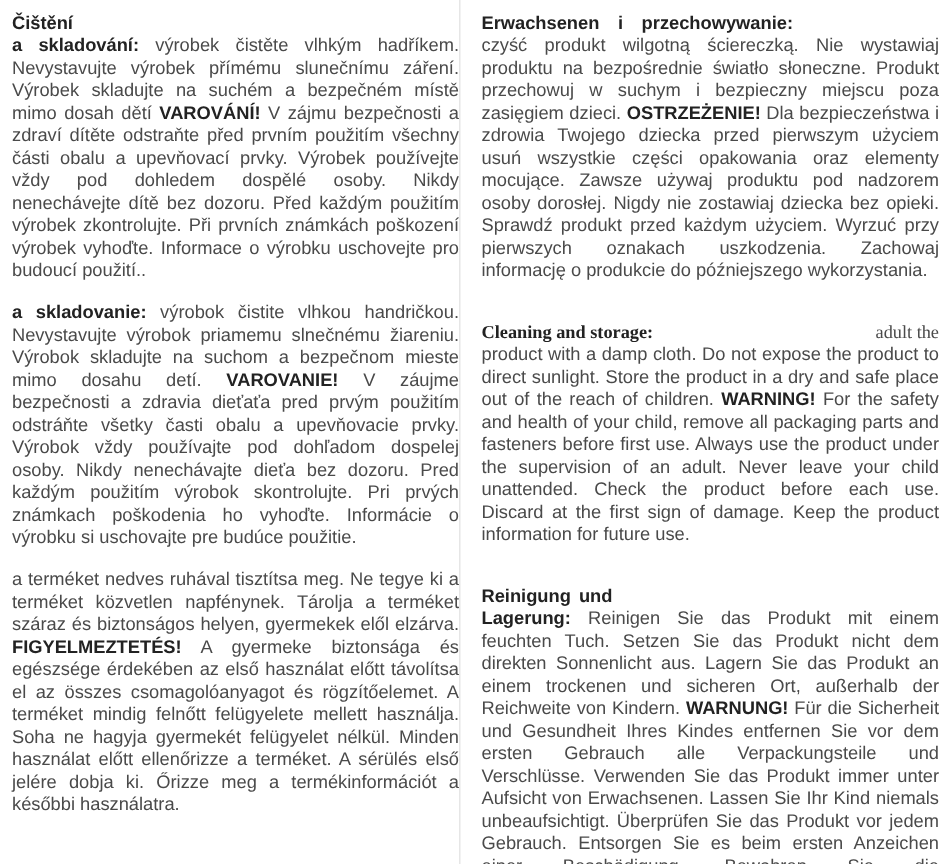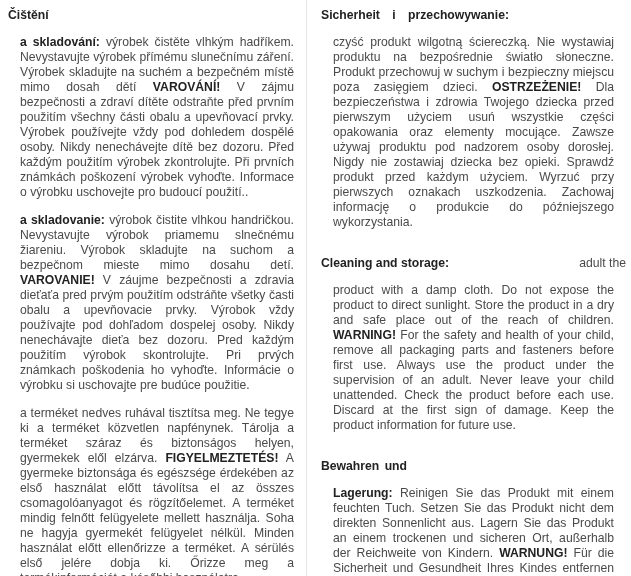--- a/index.html
+++ b/index.html
@@ -39,30 +39,31 @@
   .col-right { left: 321px; width: 305px; }
 
   .col-left  .section { margin-bottom: 13px; }
   .col-right .section { margin-bottom: 26px; }
 
   .heading {
     font-weight: 700;
     color: #222222;
   }
   .body {
-    margin: 12px;
+    margin: 0;
     text-align: justify;
   }
   .b {
     font-weight: 700;
     color: #222222;
   }
   .split-line {
     display: flex;
     justify-content: space-between;
+    font-family: Liberation Serif, serif;
   }
   
   [data-name="section-polish"]    .heading { word-spacing: 9px; }
   [data-name="section-hungarian"] .heading { word-spacing: 4px; }
   [data-name="section-german"]    .heading { word-spacing: 2px; }
 </style>
 </head>
 <body>
 
 <div class="page" data-name="document-page">
@@ -74,28 +75,28 @@
       </div>
       <div class="section" data-name="section-slovak">
         <p class="body" data-name="section-body"><span class="b" data-name="text-run-bold">a skladovanie:</span><span data-name="text-run"> výrobok čistite vlhkou handričkou. Nevystavujte výrobok priamemu slnečnému žiareniu. Výrobok skladujte na suchom a bezpečnom mieste mimo dosahu detí. </span><span class="b" data-name="text-run-bold">VAROVANIE!</span><span data-name="text-run"> V záujme bezpečnosti a zdravia dieťaťa pred prvým použitím odstráňte všetky časti obalu a upevňovacie prvky. Výrobok vždy používajte pod dohľadom dospelej osoby. Nikdy nenechávajte dieťa bez dozoru. Pred každým použitím výrobok skontrolujte. Pri prvých známkach poškodenia ho vyhoďte. Informácie o výrobku si uschovajte pre budúce použitie.</span></p>
       </div>
       <div class="section" data-name="section-hungarian">
         <p class="body" data-name="section-body"><span data-name="text-run">a terméket nedves ruhával tisztítsa meg. Ne tegye ki a terméket közvetlen napfénynek. Tárolja a terméket száraz és biztonságos helyen, gyermekek elől elzárva. </span><span class="b" data-name="text-run-bold">FIGYELMEZTETÉS!</span><span data-name="text-run"> A gyermeke biztonsága és egészsége érdekében az első használat előtt távolítsa el az összes csomagolóanyagot és rögzítőelemet. A terméket mindig felnőtt felügyelete mellett használja. Soha ne hagyja gyermekét felügyelet nélkül. Minden használat előtt ellenőrizze a terméket. A sérülés első jelére dobja ki. Őrizze meg a termékinformációt a későbbi használatra.</span></p>
       </div>
     </div>
   <div class="col col-right" data-name="right-column">
       <div class="section" data-name="section-polish">
-        <div class="heading" data-name="section-heading">Sicherheit i przechowywanie:</div>
+        <div class="heading" data-name="section-heading">Erwachsenen i przechowywanie:</div>
         <p class="body" data-name="section-body"><span data-name="text-run">czyść produkt wilgotną ściereczką. Nie wystawiaj produktu na bezpośrednie światło słoneczne. Produkt przechowuj w suchym i bezpieczny miejscu poza zasięgiem dzieci. </span><span class="b" data-name="text-run-bold">OSTRZEŻENIE!</span><span data-name="text-run"> Dla bezpieczeństwa i zdrowia Twojego dziecka przed pierwszym użyciem usuń wszystkie części opakowania oraz elementy mocujące. Zawsze używaj produktu pod nadzorem osoby dorosłej. Nigdy nie zostawiaj dziecka bez opieki. Sprawdź produkt przed każdym użyciem. Wyrzuć przy pierwszych oznakach uszkodzenia. Zachowaj informację o produkcie do późniejszego wykorzystania.</span></p>
       </div>
       <div class="section" data-name="section-english">
         <div class="split-line" data-name="heading-split-line">
           <span class="b" data-name="section-heading">Cleaning and storage:</span>
           <span data-name="text-run">adult the</span>
         </div>
         <p class="body" data-name="section-body"><span data-name="text-run">product with a damp cloth. Do not expose the product to direct sunlight. Store the product in a dry and safe place out of the reach of children. </span><span class="b" data-name="text-run-bold">WARNING!</span><span data-name="text-run"> For the safety and health of your child, remove all packaging parts and fasteners before first use. Always use the product under the supervision of an adult. Never leave your child unattended. Check the product before each use. Discard at the first sign of damage. Keep the product information for future use.</span></p>
       </div>
       <div class="section" data-name="section-german">
-        <div class="heading" data-name="section-heading">Bewahren und</div>
+        <div class="heading" data-name="section-heading">Reinigung und</div>
         <p class="body" data-name="section-body"><span class="b" data-name="text-run-bold">Lagerung:</span><span data-name="text-run"> Reinigen Sie das Produkt mit einem feuchten Tuch. Setzen Sie das Produkt nicht dem direkten Sonnenlicht aus. Lagern Sie das Produkt an einem trockenen und sicheren Ort, außerhalb der Reichweite von Kindern. </span><span class="b" data-name="text-run-bold">WARNUNG!</span><span data-name="text-run"> Für die Sicherheit und Gesundheit Ihres Kindes entfernen Sie vor dem ersten Gebrauch alle Verpackungsteile und Verschlüsse. Verwenden Sie das Produkt immer unter Aufsicht von Erwachsenen. Lassen Sie Ihr Kind niemals unbeaufsichtigt. Überprüfen Sie das Produkt vor jedem Gebrauch. Entsorgen Sie es beim ersten Anzeichen einer Beschädigung. Bewahren Sie die Produktinformationen zum späteren Nachschlagen auf.</span></p>
       </div>
     </div>
 </div>
 
 </body></html>

